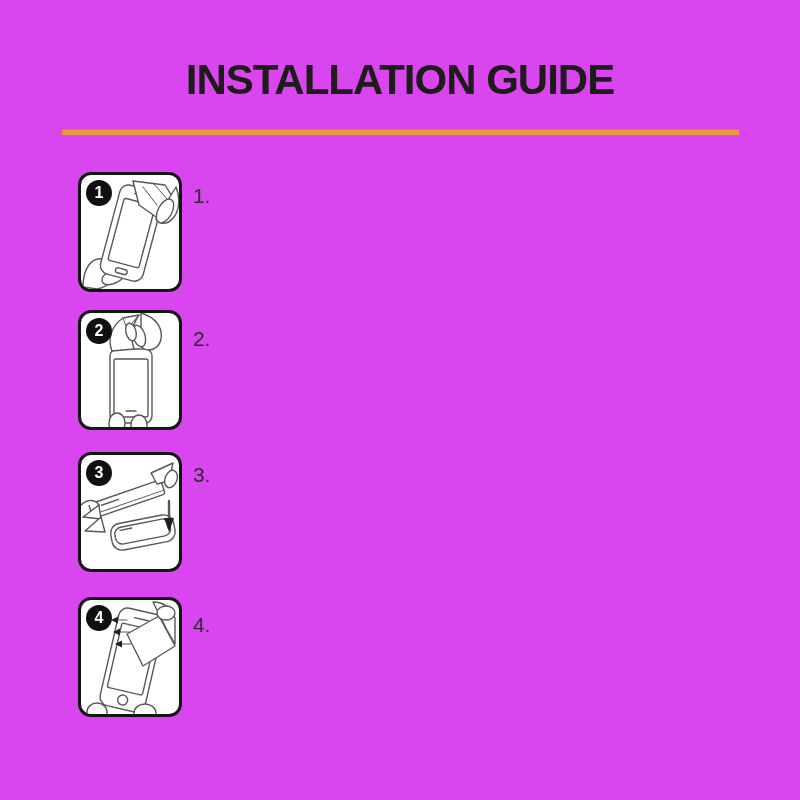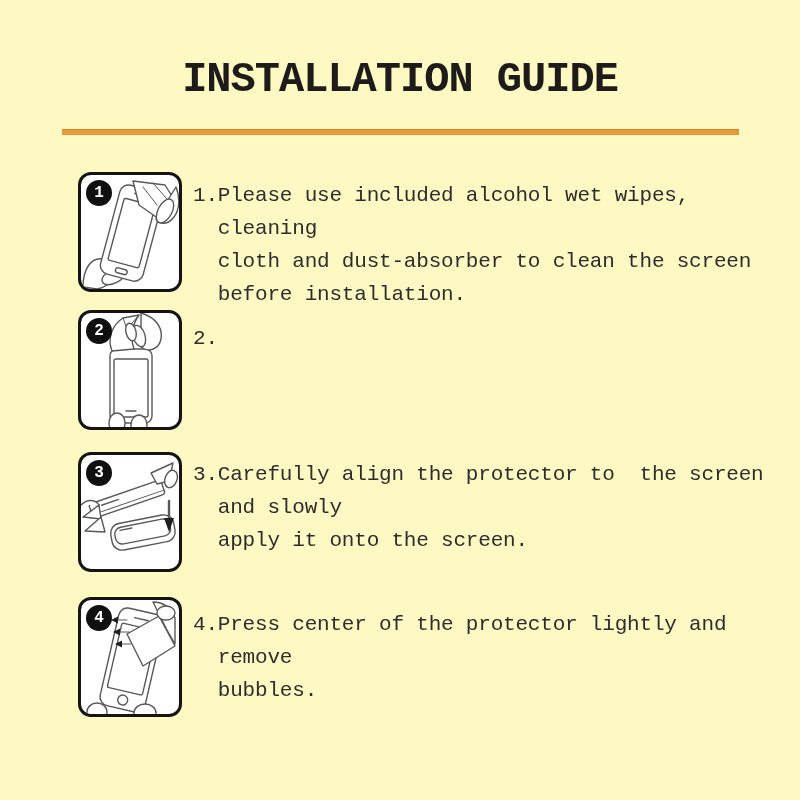--- a/index.html
+++ b/index.html
@@ -1,21 +1,21 @@
 <!DOCTYPE html>
 <html><head>
 <meta charset="utf-8">
 <style>
   html, body { margin: 0; padding: 0; background: #ffffff; }
   .page {
     position: relative;
     width: 800px;
     height: 800px;
-    background: #fef9c3;
-    font-family: Liberation Mono, monospace;
+    background: #d946ef;
+    font-family: Liberation Sans, sans-serif;
     overflow: hidden;
   }
   .title {
     position: absolute;
     top: 56px;
     left: 0;
     width: 100%;
     margin: 0;
     text-align: center;
     font-size: 42px;
@@ -112,23 +112,20 @@
           <path class="fill" d="M52 6 L84 10 L94 26 L78 44 L58 30 Z"></path>
           <path class="thin" d="M62 12 L76 30 M72 8 L86 24"></path>
           <path class="fill" d="M95 12 C99 22 99 34 93 42 C87 50 79 50 75 44 Z"></path>
           <ellipse class="fill" cx="84" cy="36" rx="7" ry="13" transform="rotate(28 84 36)"></ellipse>
         </g>
       </svg>
       <span class="badge">1</span>
     </div>
     <div class="text">
       <span class="num">1.</span>
-        <span class="body">Please use included alcohol wet wipes, cleaning
-cloth and dust-absorber to clean the screen
-before installation.</span>
     </div>
   </div>
 
   <div class="step s2">
     <div class="figure">
       <svg viewBox="0 0 98 114">
         <g class="art">
           <rect class="fill" x="29" y="36" width="42" height="74" rx="7"></rect>
           <rect class="fill" x="33" y="46" width="34" height="58" rx="2"></rect>
           <line x1="45" y1="98" x2="55" y2="98"></line>
@@ -168,22 +165,20 @@
           <path class="fill" d="M4 76 L20 62 L24 77 Z"></path>
           <path class="fill" d="M0 50 C6 44 14 44 18 50"></path>
           <line class="thick" x1="88" y1="46" x2="88" y2="65"></line>
           <path class="solid" d="M83 63 L93 63 L88 77 Z"></path>
         </g>
       </svg>
       <span class="badge">3</span>
     </div>
     <div class="text">
       <span class="num">3.</span>
-        <span class="body">Carefully align the protector to  the screen and slowly
-apply it onto the screen.</span>
     </div>
   </div>
 
   <div class="step s4">
     <div class="figure">
       <svg viewBox="0 0 98 114">
         <g class="art">
           <g transform="rotate(13 50 64)">
             <rect class="fill" x="27" y="10" width="46" height="100" rx="9"></rect>
             <rect class="fill" x="32" y="26" width="36" height="66" rx="2"></rect>
@@ -200,18 +195,16 @@
           <line class="thin" x1="50" y1="44" x2="36" y2="44"></line>
           <path class="solid" d="M34 44 L41 40.5 L41 47.5 Z"></path>
           <ellipse class="fill" cx="16" cy="112" rx="10" ry="9"></ellipse>
           <ellipse class="fill" cx="64" cy="113" rx="11" ry="9"></ellipse>
         </g>
       </svg>
       <span class="badge">4</span>
     </div>
     <div class="text">
       <span class="num">4.</span>
-        <span class="body">Press center of the protector lightly and remove
-bubbles.</span>
     </div>
   </div>
 
 </div>
 
 </body></html>

